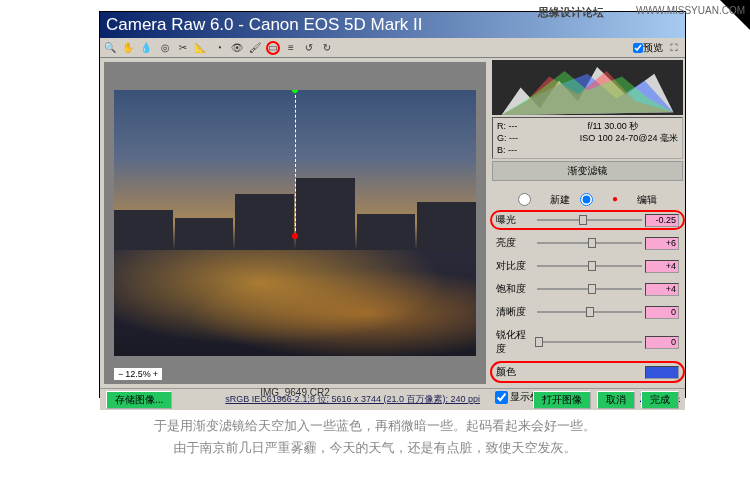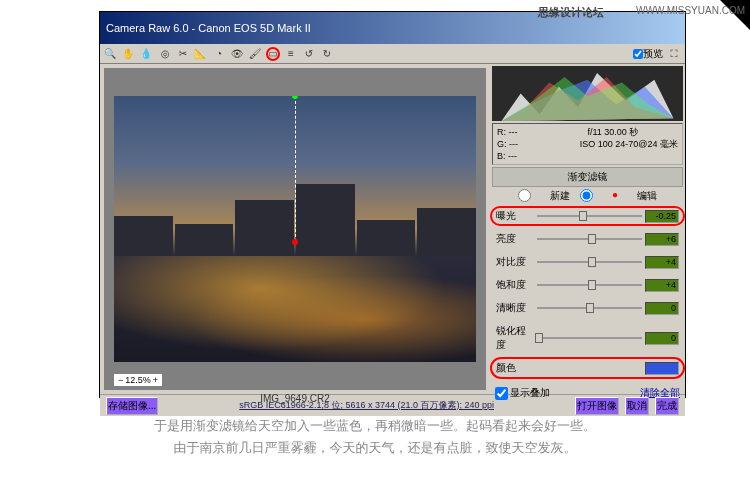--- a/index.html
+++ b/index.html
@@ -1,21 +1,21 @@
 <!DOCTYPE html>
 <html><head>
 <meta charset="utf-8">
 <style>
 *{box-sizing:border-box;margin:0;padding:0;font-family:"Microsoft YaHei",SimSun,sans-serif}
 body{background:#fff;width:750px;height:500px;position:relative;overflow:hidden}
 .watermark{position:absolute;top:5px;right:5px;color:#666;font-size:10px;z-index:100}
 .watermark-cn{position:absolute;top:5px;right:146px;color:#444;font-size:11px;font-weight:bold;z-index:100}
 .diagonal{position:absolute;top:0;right:0;width:0;height:0;border-left:30px solid transparent;border-top:30px solid #000;z-index:99}
 .app-window{position:absolute;left:99px;top:11px;width:587px;height:387px;background:#d4d0c8;border:1px solid #000}
-.title-bar{background:linear-gradient(to right,#0a246a,#a6caf0);height:32px;color:#fff;font-size:11px;padding:10px 6px;display:flex;align-items:center}
+.title-bar{background:linear-gradient(to right,#0a246a,#a6caf0);height:26px;color:#fff;font-size:17px;padding:10px 6px;display:flex;align-items:center}
 .toolbar{background:#d4d0c8;height:20px;border-bottom:1px solid #808080;display:flex;align-items:center;padding:0 4px;gap:4px}
 .tool-btn{width:14px;height:14px;font-size:10px;display:flex;align-items:center;justify-content:center;color:#333;cursor:pointer}
 .tool-circled{border:2px solid red;border-radius:50%;padding:1px}
 .preview-check{margin-left:auto;display:flex;align-items:center;gap:0;font-size:10px}
 .preview-check input{width:10px;height:10px}
 .main-area{display:flex;height:calc(100% - 55px)}
 .image-panel{flex:1;background:#808080;position:relative;margin:4px}
 .image-preview{position:absolute;left:10px;top:28px;right:10px;bottom:28px;background:linear-gradient(to bottom,#3a5278 0%,#5a6a88 25%,#8a7a68 40%,#a88858 50%,#2a2a3a 60%,#1a1a25 100%);overflow:hidden}
 .buildings{position:absolute;bottom:40%;left:0;right:0;height:30%;display:flex;align-items:flex-end;gap:2px}
 .building{background:#2a2a35;flex:1}
@@ -25,35 +25,35 @@
 .grad-dot-g{position:absolute;left:calc(50% - 3px);top:-3px;width:6px;height:6px;background:#0f0;border-radius:50%}
 .grad-dot-r{position:absolute;left:calc(50% - 3px);top:calc(55% - 3px);width:6px;height:6px;background:#f00;border-radius:50%}
 .zoom-bar{position:absolute;bottom:4px;left:10px;background:#fff;font-size:9px;padding:1px 4px;display:flex;align-items:center;gap:2px}
 .filename{position:absolute;bottom:-14px;left:50%;transform:translateX(-50%);font-size:10px;color:#333}
 .right-panel{width:195px;background:#d4d0c8;padding:2px;display:flex;flex-direction:column}
 .histogram{height:55px;background:#2a2a2a;position:relative;margin-bottom:2px;display:flex;align-items:flex-end;justify-content:center}
 .histo-svg{width:100%;height:100%}
 .info-grid{background:#d4d0c8;font-size:9px;padding:2px 4px;line-height:12px;border:1px inset #aaa;margin-bottom:2px}
 .info-row{display:flex}
 .info-cell{flex:1;white-space:nowrap}
-.panel-title{background:#c0c0b8;font-size:10px;padding:2px 4px;text-align:center;border:1px solid #999;margin-bottom:0}
+.panel-title{background:#c0c0b8;font-size:10px;padding:2px 4px;text-align:center;border:1px solid #999;margin-bottom:10px}
 .radio-row{display:flex;justify-content:center;gap:10px;font-size:10px;padding:2px;margin-bottom:3px}
 .radio-row label{display:flex;align-items:flex-start;gap:19px}
 .slider-row{display:flex;align-items:center;font-size:10px;padding:1px 4px;gap:3px;position:relative;margin-bottom:7px}
 .slider-label{width:38px;text-align:left}
 .slider-track{flex:1;height:2px;background:#999;position:relative}
 .slider-thumb{position:absolute;width:8px;height:10px;background:#d4d0c8;border:1px solid #666;top:-4px;transform:translateX(-50%)}
-.slider-val{width:34px;background:#4d7c0f;border:1px inset #999;font-size:9px;text-align:right;padding:0 2px;height:13px}
+.slider-val{width:34px;background:#f9a8d4;border:1px inset #999;font-size:9px;text-align:right;padding:0 2px;height:13px}
 .color-swatch{width:34px;height:13px;background:#3355dd;border:1px inset #999}
 .red-circle{border:2px solid red;border-radius:12px;position:absolute;pointer-events:none}
 .bottom-opts{margin-top:auto;display:flex;align-items:center;justify-content:space-between;padding:3px;font-size:10px}
 .bottom-opts label{display:flex;align-items:flex-end;gap:2px}
 .link-btn{color:#00a;text-decoration:underline;cursor:pointer}
 .footer{background:#d4d0c8;border-top:1px solid #999;padding:3px 6px;display:flex;align-items:center;gap:6px;font-size:10px;height:22px}
-.footer-btn{background:#8b5cf6;border:1px outset #fff;padding:1px 1px;font-size:10px;cursor:pointer}
+.footer-btn{background:#22c55e;border:1px outset #fff;padding:1px 8px;font-size:10px;cursor:pointer}
 .footer-info{flex:1;text-align:center;font-size:9px;color:#225;text-decoration:underline}
 .caption{position:absolute;left:0;right:0;top:415px;text-align:center;color:#888;font-size:13px;line-height:22px;padding:0 60px}
 </style>
 </head>
 <body>
 
 <div class="diagonal"></div>
 <div class="watermark-cn">思缘设计论坛</div>
 <div class="watermark">WWW.MISSYUAN.COM</div>
 

